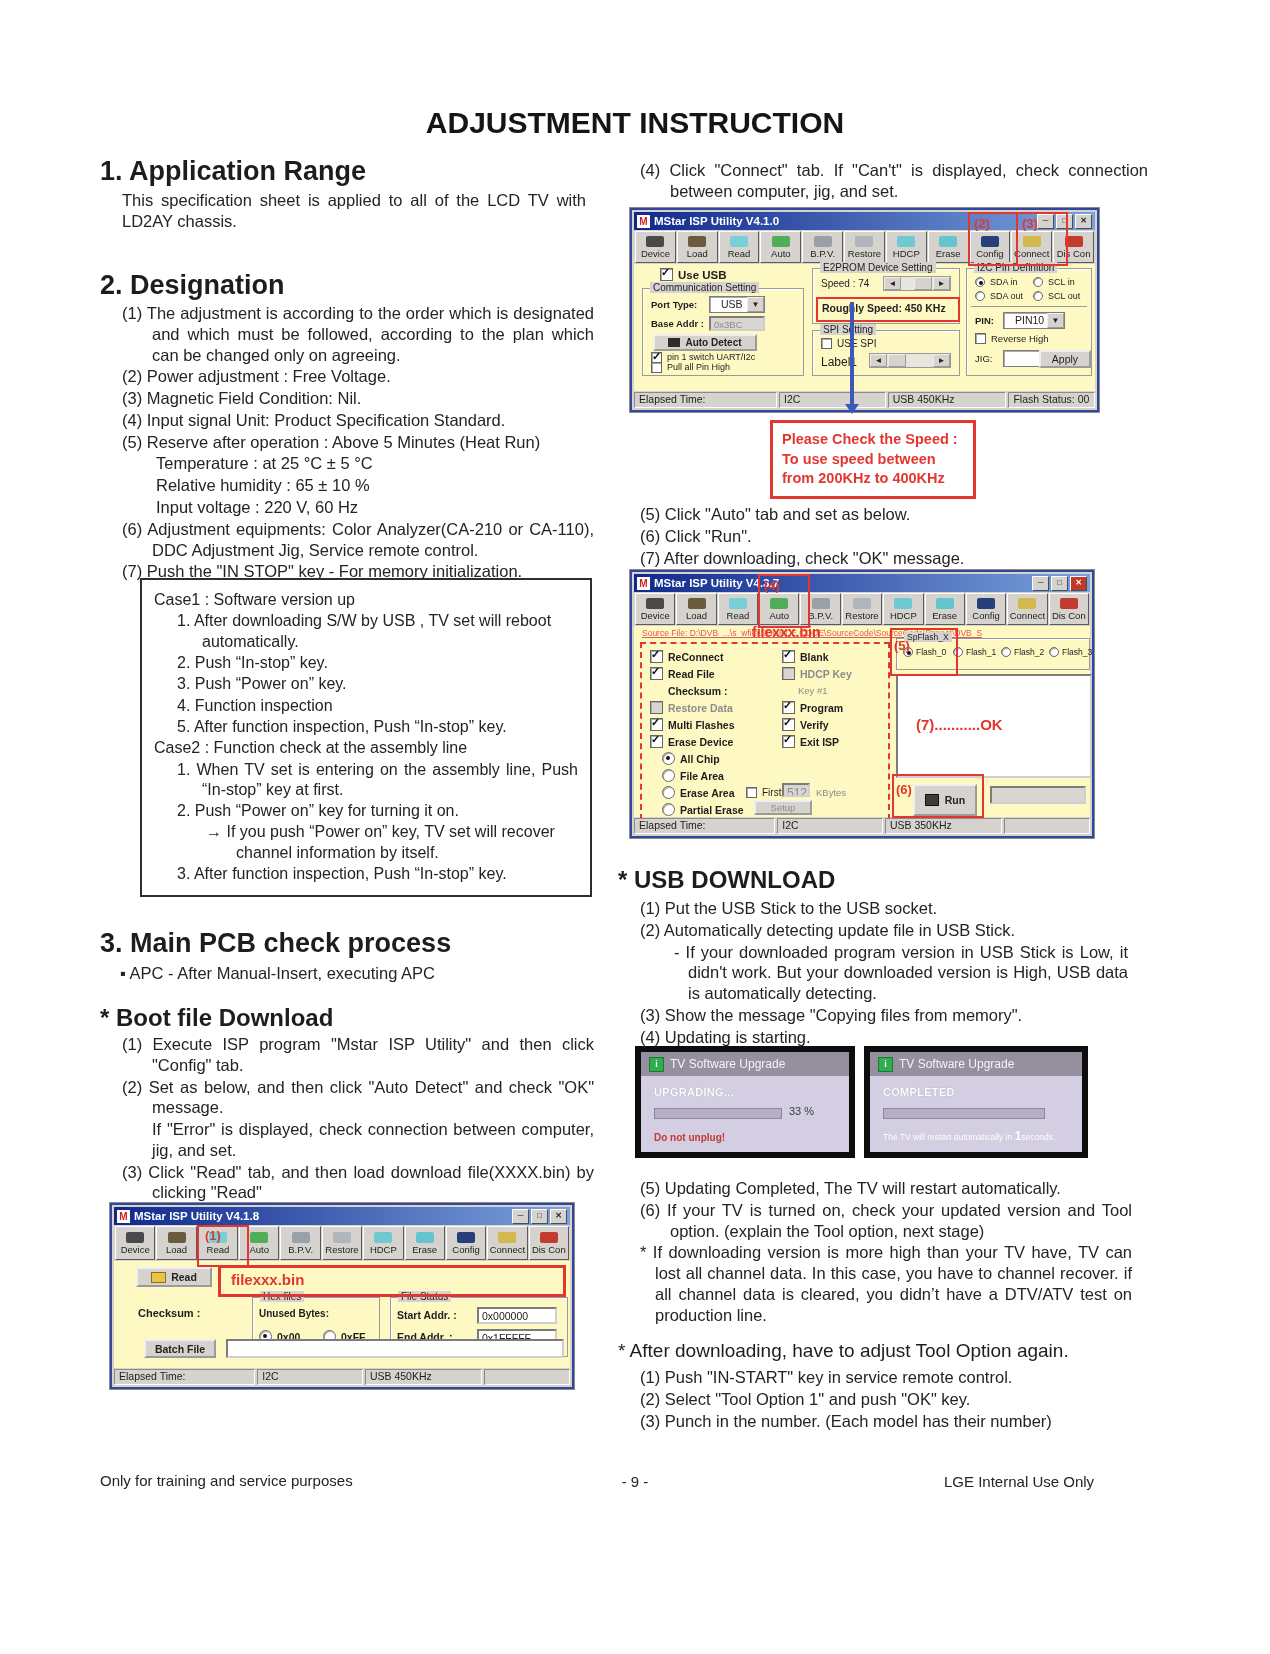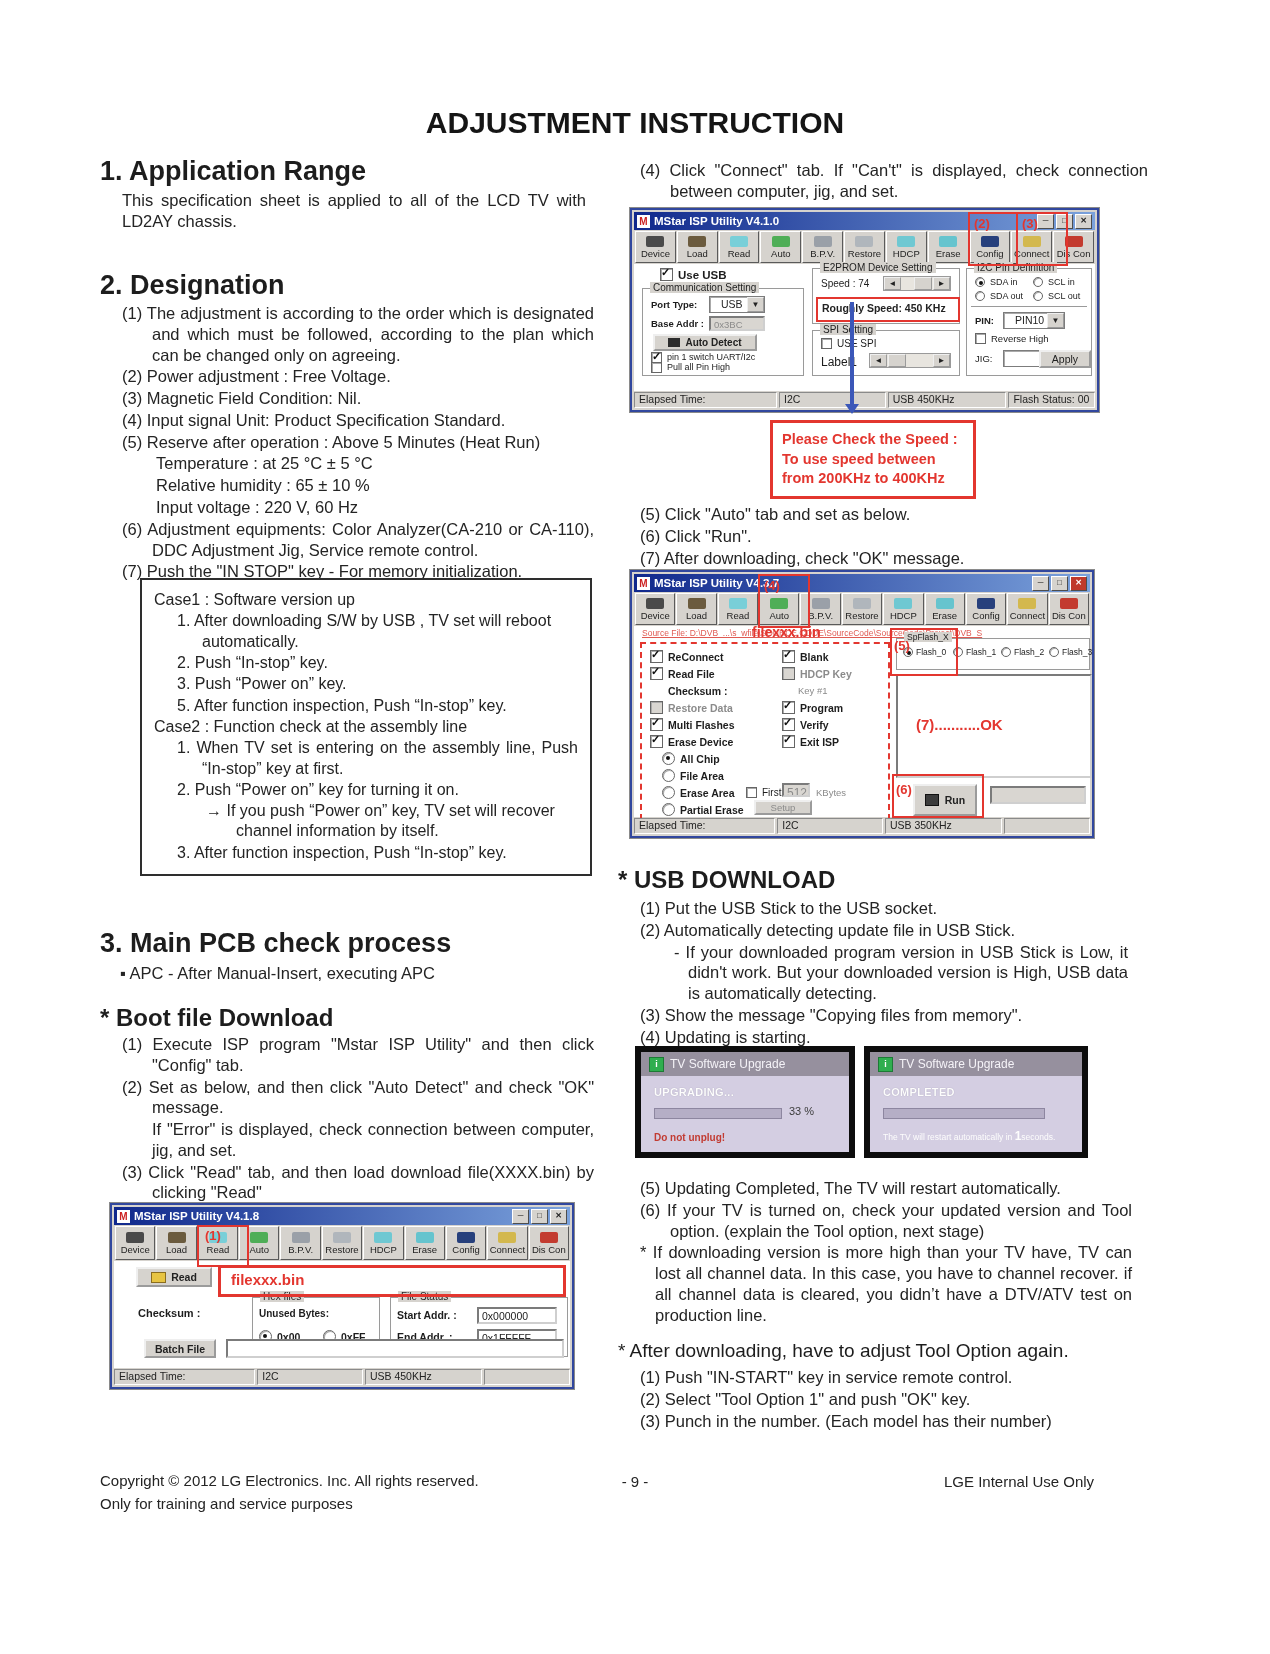--- a/index.html
+++ b/index.html
@@ -24,21 +24,21 @@
   .win{background:#d6d3ce;border:2px solid #31479e;box-shadow:0 0 0 1px #8a8a8a}
   .wtitle{position:absolute;left:2px;right:2px;top:2px;height:18px;background:linear-gradient(90deg,#10288c,#7ba2dc);display:flex;align-items:center;padding:0 3px;color:#fff;font-size:11.5px;font-weight:bold;white-space:nowrap;overflow:hidden}
   .wlogo{flex:none;width:13px;height:13px;background:#fff;color:#c22;font-size:10px;line-height:13px;text-align:center;font-weight:bold;margin-right:4px}
   .wbtns{margin-left:auto;display:flex;gap:2px}
   .wbtn{width:15px;height:13px;background:#d6d3ce;border:1px solid;border-color:#fff #4d4d4d #4d4d4d #fff;color:#222;font-size:8px;line-height:12px;text-align:center;font-weight:bold}
   .tbar{position:absolute;left:2px;right:2px;top:20px;height:34px;display:flex;gap:1px;background:#d6d3ce;border-bottom:1px solid #8c8c8c;padding:1px}
   .tool{flex:1;display:flex;flex-direction:column;align-items:center;justify-content:center;background:#d6d3ce;border:1px solid;border-color:#fff #5a5a5a #5a5a5a #fff;font-size:9.5px;color:#222;overflow:hidden}
   .ticon{width:18px;height:11px;border-radius:2px;margin-bottom:1px}
   .i0{background:#4a4a4a}.i1{background:#6b5b3e}.i2{background:#79cfd8}.i3{background:#4fae57}.i4{background:#9aa0a8}.i5{background:#b0b6bc}.i6{background:#6fc8d2}.i7{background:#66c4ce}.i8{background:#27407c}.i9{background:#d3b84e}.i10{background:#c33b2f}
   .tlbl{white-space:nowrap}
-  .wbody{position:absolute;left:2px;right:2px;top:56px;bottom:19px;background:#ffffff}
+  .wbody{position:absolute;left:2px;right:2px;top:56px;bottom:19px;background:#fef9c3}
   .sbar{position:absolute;left:2px;right:2px;bottom:2px;height:16px;display:flex;gap:2px;background:#d6d3ce;font-size:10.5px;color:#222}
   .scell{border:1px solid;border-color:#8a8a8a #fff #fff #8a8a8a;padding:0 4px;white-space:nowrap;overflow:hidden}
   .sc1{flex:3.3}.sc2{flex:2.4}.sc3{flex:2.7}.sc4{flex:1.9}
   
   .btn{display:inline-flex;align-items:center;justify-content:center;background:#d6d3ce;border:2px outset #efefef;font-size:10.5px;font-weight:bold;color:#222;box-sizing:border-box}
   .btn.dis{color:#8b8b8b}
   .inp{background:#fff;border:2px inset #cfcfcf;font-size:10.5px;color:#222;box-sizing:border-box;padding:0 3px;line-height:1.4;overflow:hidden;white-space:nowrap}
   .inp.dis{background:#d9d6d1;color:#8b8b8b}
   .grp{position:absolute;border:1px solid #9a9a9a;box-shadow:inset 1px 1px 0 #fff}
   .leg{position:absolute;top:-7px;left:7px;background:#d6d3ce;padding:0 3px;font-size:10px;color:#222;white-space:nowrap}
@@ -105,20 +105,21 @@
     <div class="li sub">Input voltage : 220 V, 60 Hz</div>
     <div class="li hang j">(6) Adjustment equipments: Color Analyzer(CA-210 or CA-110), DDC Adjustment Jig, Service remote control.</div>
     <div class="li hang">(7) Push the "IN STOP" key - For memory initialization.</div>
   </div>
 
   <div id="casebox" class="abs" style="left:140px;top:578px;width:424px">
     <div class="li case-h">Case1 : Software version up</div>
     <div class="li case-i">1. After downloading S/W by USB , TV set will reboot automatically.</div>
     <div class="li case-i">2. Push “In-stop” key.</div>
     <div class="li case-i">3. Push “Power on” key.</div>
+    <div class="li case-i">4. Function inspection</div>
     <div class="li case-i">5. After function inspection, Push “In-stop” key.</div>
     <div class="li case-h">Case2 : Function check at the assembly line</div>
     <div class="li case-i j">1. When TV set is entering on the assembly line, Push “In-stop” key at first.</div>
     <div class="li case-i">2. Push “Power on” key for turning it on.</div>
     <div class="li case-a">→ If you push “Power on” key, TV set will recover channel information by itself.</div>
     <div class="li case-i">3. After function inspection, Push “In-stop” key.</div>
   </div>
 
   <div class="abs h1" style="left:100px;top:928px">3. Main PCB check process</div>
   <div class="abs body" style="left:120px;top:963px">▪ APC - After Manual-Insert, executing APC</div>
@@ -623,19 +624,18 @@
   </div>
 
   <div class="abs h3" style="left:618px;top:1340px">* After downloading, have to adjust Tool Option again.</div>
   <div class="abs body" style="left:640px;top:1367px;width:490px">
     <div class="li hang">(1) Push "IN-START" key in service remote control.</div>
     <div class="li hang">(2) Select "Tool Option 1" and push "OK" key.</div>
     <div class="li hang">(3) Punch in the number. (Each model has their number)</div>
   </div>
 
   <div class="abs" style="left:100px;top:1470px;font-size:15px;line-height:1.5">
-    <div>Copyright  © 2012  LG Electronics. Inc. All rights reserved.</div>
     <div>Only for training and service purposes</div>
   </div>
   <div class="abs" style="left:0;right:0;top:1473px;text-align:center;font-size:15px">- 9 -</div>
   <div class="abs" style="left:944px;top:1473px;font-size:15px">LGE Internal Use Only</div>
 
 </div>
 
 </body></html>

